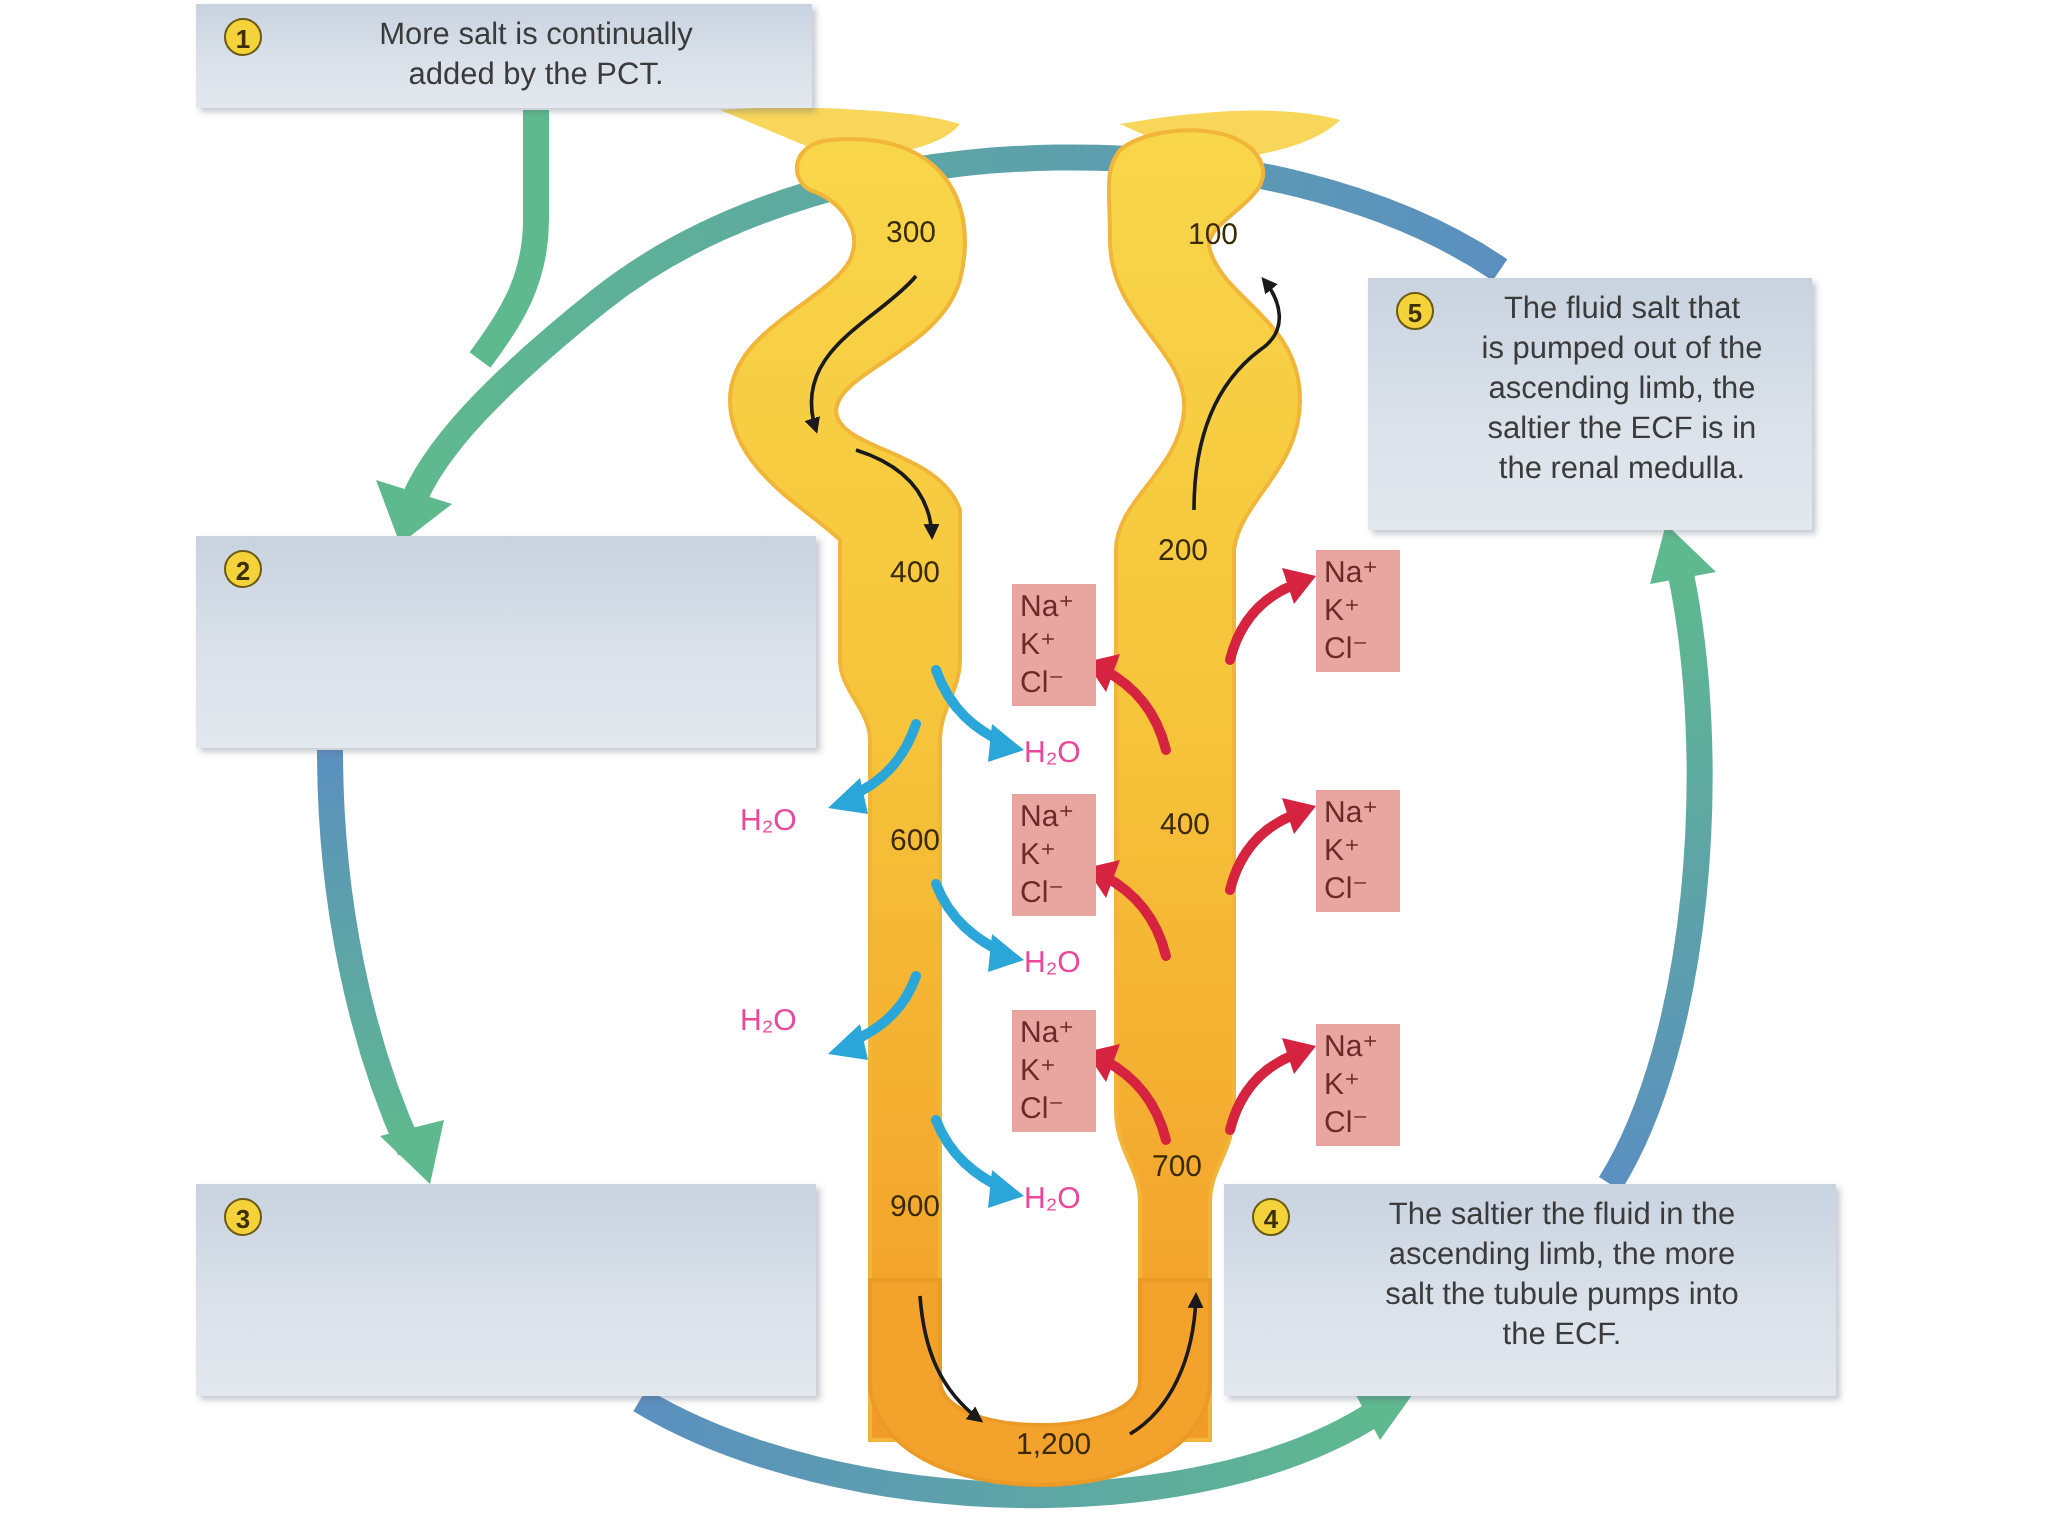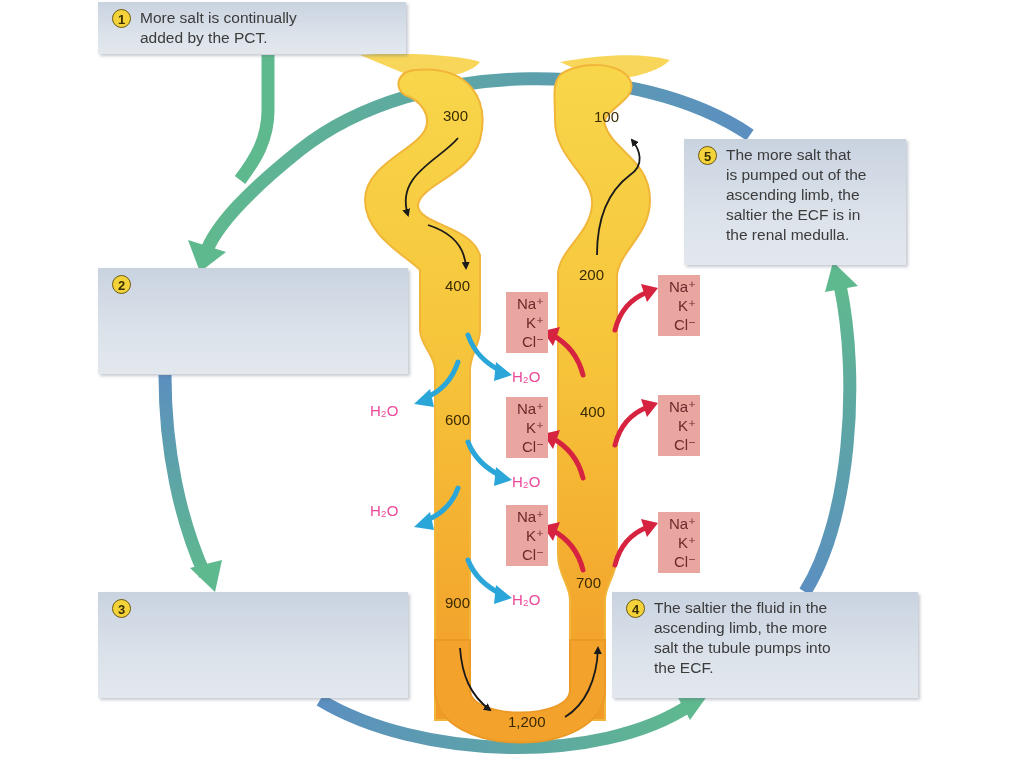--- a/index.html
+++ b/index.html
@@ -5,24 +5,24 @@
   html, body { margin:0; padding:0; background:#ffffff; }
   body { width:1024px; height:767px; position:relative; overflow:hidden;
          font-family:"Liberation Sans", "DejaVu Sans", sans-serif; }
   #diagram { position:absolute; left:0; top:0; width:1024px; height:767px; }
   .step-box { position:absolute; background:linear-gradient(180deg,#c9d3e0 0%,#dbe2ea 60%,#e3e8ee 100%);
               box-shadow:2px 2px 3px rgba(90,100,120,0.35); color:#3b3b3b;
               font-size:15.5px; line-height:20px; padding:6px 10px 6px 42px; box-sizing:border-box; }
   .step-num { position:absolute; left:14px; top:7px; width:19px; height:19px; border-radius:50%;
               background:#f4d23a; border:1.5px solid #6b5a10; color:#3a3000;
               font-size:13px; line-height:19px; text-align:center; font-weight:bold; box-sizing:border-box; }
-  .step-text { white-space:pre-line; display:block; }
+  .step-text { white-space:pre-line; display:block;text-align:center; }
   .osm { font-size:15px; fill:#3a2a00; font-family:"Liberation Sans", sans-serif; }
   .ion-box { position:absolute; background:#e9a6a0; color:#6a2a2a; font-size:15px; line-height:19px;
-             padding:2px 4px; box-sizing:border-box; width:42px;text-align:right; }
+             padding:2px 4px; box-sizing:border-box; width:42px; }
   .ion-box span { display:block; }
   .water { position:absolute; color:#ec4899; font-size:15px; }
 </style>
 </head>
 <body>
 
 <svg id="diagram" viewBox="0 0 1024 767" xmlns="http://www.w3.org/2000/svg">
   <defs>
     <linearGradient id="tubeGrad" x1="0" y1="0" x2="0" y2="1">
       <stop offset="0" stop-color="#f8d64a"></stop>
@@ -190,18 +190,18 @@
 </div>
 <div class="step-box" style="left:612px; top:592px; width:306px; height:106px;">
   <span class="step-num">4</span>
   <span class="step-text">The saltier the fluid in the
 ascending limb, the more
 salt the tubule pumps into
 the ECF.</span>
 </div>
 <div class="step-box" style="left:684px; top:139px; width:222px; height:126px;">
   <span class="step-num">5</span>
-  <span class="step-text">The more salt that
+  <span class="step-text">The fluid salt that
 is pumped out of the
 ascending limb, the
 saltier the ECF is in
 the renal medulla.</span>
 </div>
 
 </body></html>

